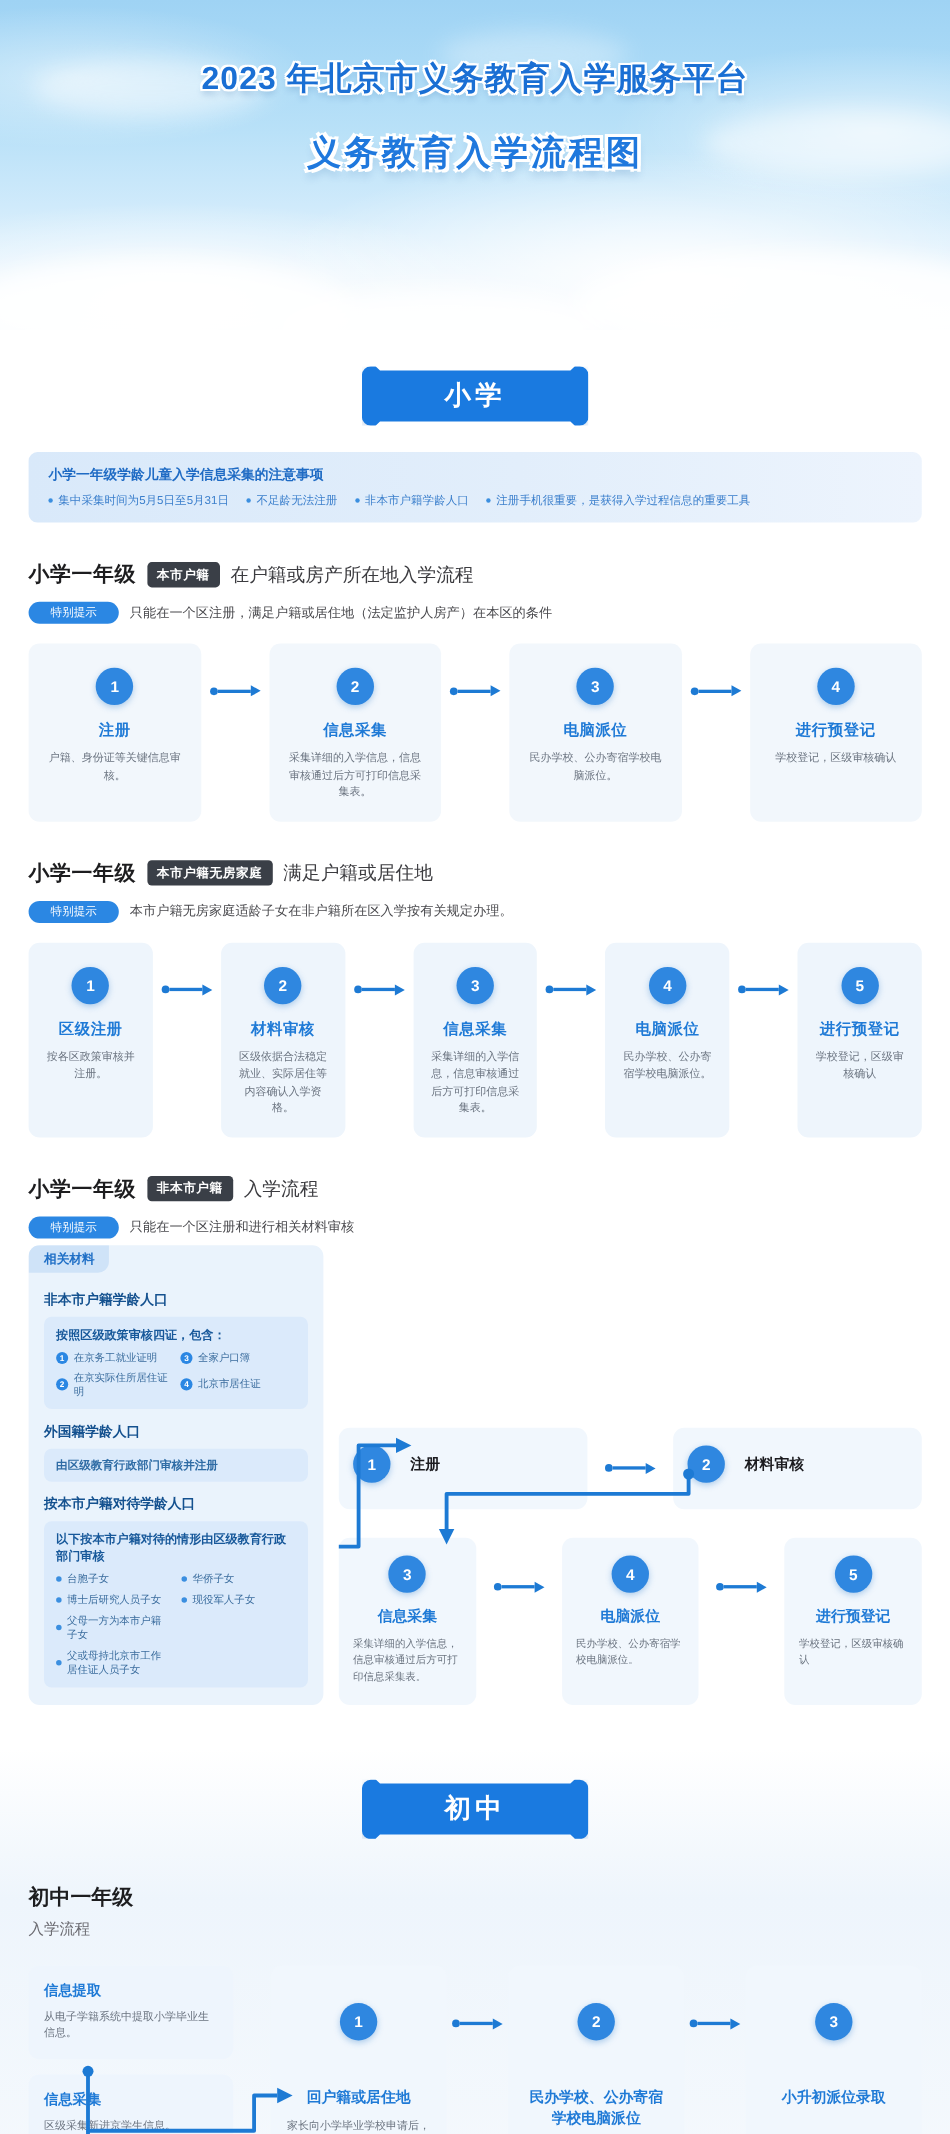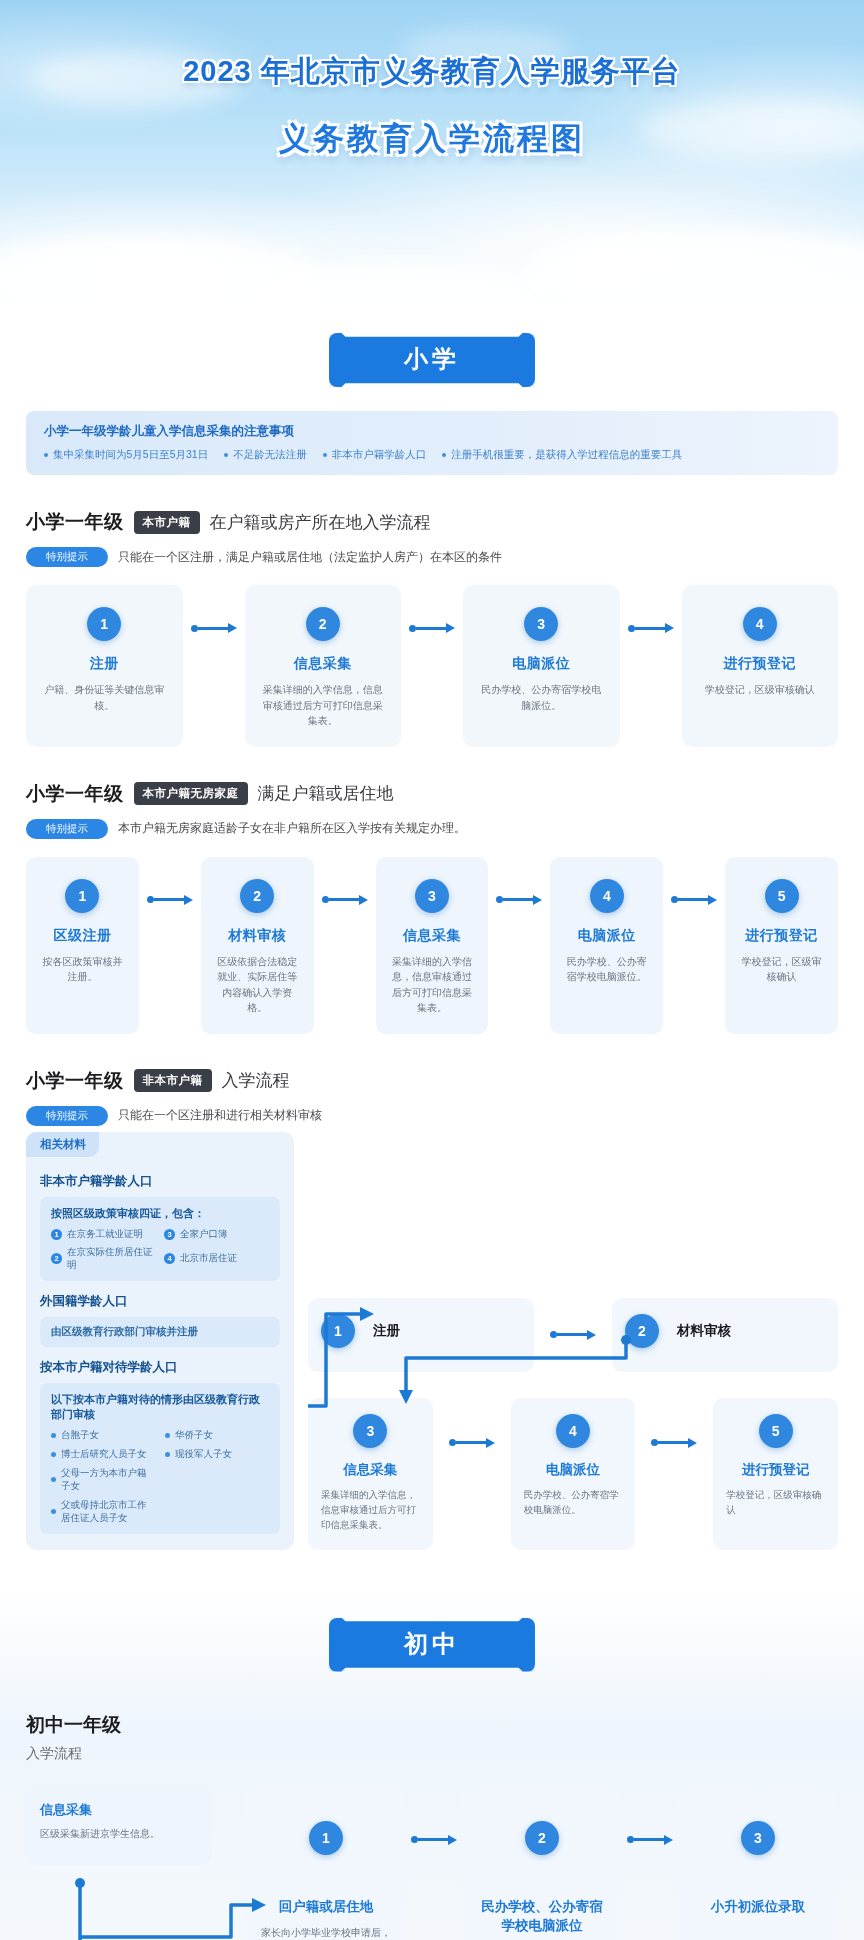--- a/index.html
+++ b/index.html
@@ -601,20 +601,24 @@
       <svg class="jh-conn" width="250" height="230" viewBox="0 0 250 230">
         <path d="M 54 96 L 54 150 L 205 150 L 205 118 L 226 118" fill="none" stroke="#1d7ad4" stroke-width="3.5" stroke-linejoin="round"></path>
         <circle cx="54" cy="96" r="5" fill="#1d7ad4"></circle>
         <path d="M 54 150 L 54 178" fill="none" stroke="#1d7ad4" stroke-width="3.5"></path>
         <circle cx="54" cy="178" r="5" fill="#1d7ad4"></circle>
         <path d="M 226 111 L 240 118 L 226 125 Z" fill="#1d7ad4"></path>
       </svg>
 
       <div class="jh-left">
         <div class="jh-sidecard">
+          <div class="t">信息提取</div>
+          <div class="d">从电子学籍系统中提取小学毕业生信息。</div>
+        </div>
+        <div class="jh-sidecard">
           <div class="t">信息采集</div>
           <div class="d">区级采集新进京学生信息。</div>
         </div>
       </div>
 
       <div class="jh-right">
         <div class="jh-card">
           <div class="bub round">1</div>
           <div class="ttl">回户籍或居住地</div>
           <div class="dsc">家长向小学毕业学校申请后，区级审核确认。</div>

